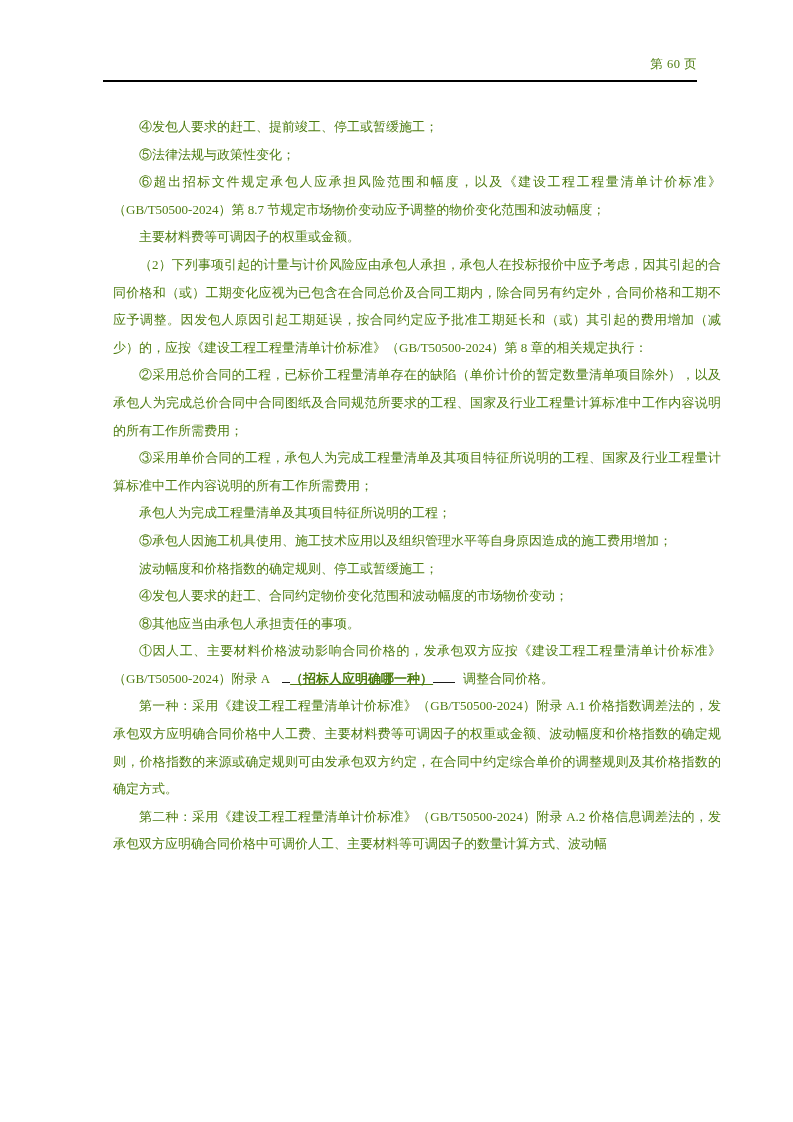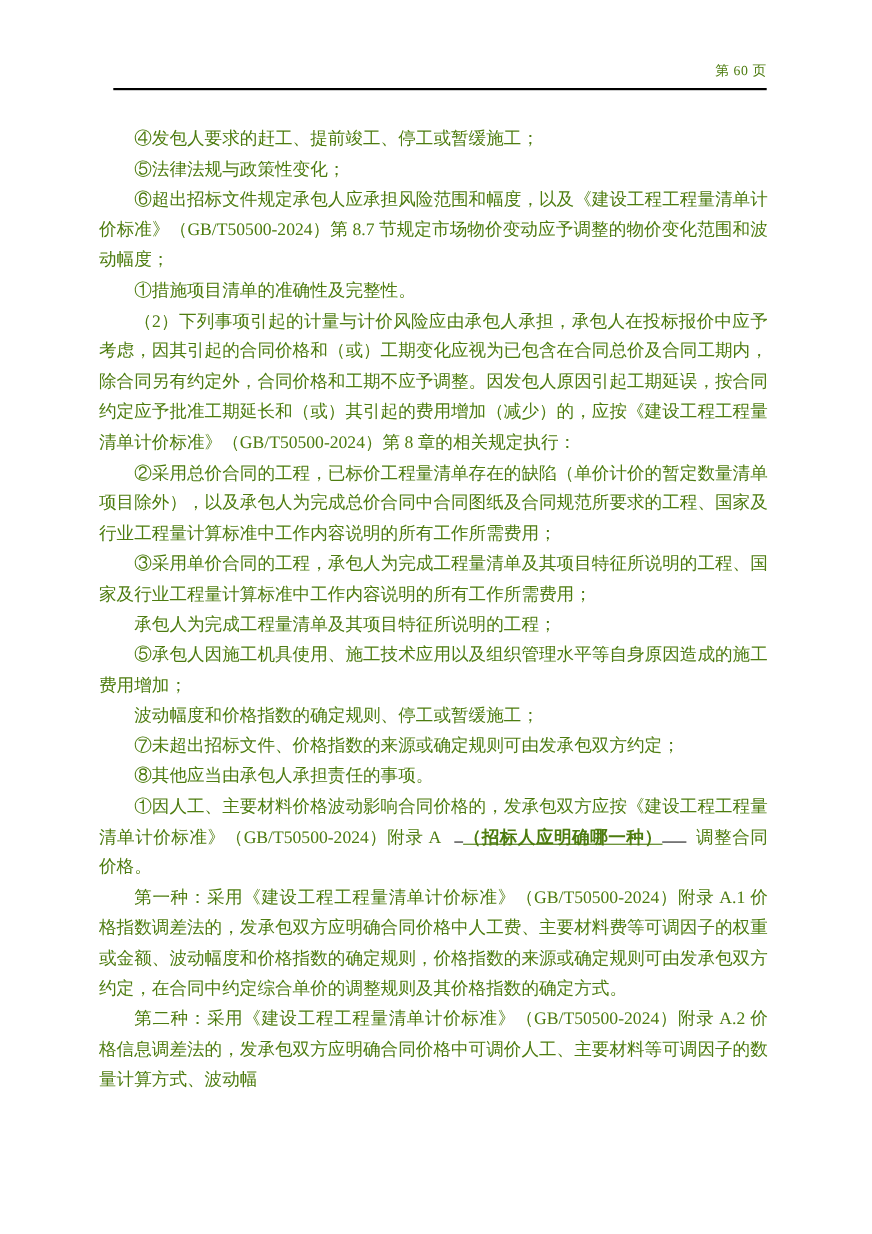--- a/index.html
+++ b/index.html
@@ -18,24 +18,24 @@
     top: 56px;
     width: 594px;
     text-align: right;
     font-size: 12.5px;
     letter-spacing: 0.5px;
     padding-bottom: 7px;
     border-bottom: 2px solid #000000;
   }
   .doc-body {
     position: absolute;
-    left: 90px;
+    left: 113px;
     top: 113px;
     width: 608px;
-    font-size: 16px;
+    font-size: 13px;
     line-height: 27.6px;
     text-align: justify;
   }
   .doc-body p {
     margin: 0;
     text-indent: 2em;
   }
   .blank {
     display: inline-block;
     height: 1.05em;
@@ -59,26 +59,26 @@
 <body>
 
 <div class="page">
   <div class="header">
     <span>第 60 页</span>
   </div>
   <div class="doc-body">
       <p><span>④发包人要求的赶工、提前竣工、停工或暂缓施工；</span></p>
       <p><span>⑤法律法规与政策性变化；</span></p>
       <p><span>⑥超出招标文件规定承包人应承担风险范围和幅度，以及《建设工程工程量清单计价标准》（GB/T50500-2024）第 8.7 节规定市场物价变动应予调整的物价变化范围和波动幅度；</span></p>
-      <p><span>①措施项目清单的准确性及完整性。</span></p>
+      <p><span>主要材料费等可调因子的权重或金额。</span></p>
       <p><span>（2）下列事项引起的计量与计价风险应由承包人承担，承包人在投标报价中应予考虑，因其引起的合同价格和（或）工期变化应视为已包含在合同总价及合同工期内，除合同另有约定外，合同价格和工期不应予调整。因发包人原因引起工期延误，按合同约定应予批准工期延长和（或）其引起的费用增加（减少）的，应按《建设工程工程量清单计价标准》（GB/T50500-2024）第 8 章的相关规定执行：</span></p>
       <p><span>②采用总价合同的工程，已标价工程量清单存在的缺陷（单价计价的暂定数量清单项目除外），以及承包人为完成总价合同中合同图纸及合同规范所要求的工程、国家及行业工程量计算标准中工作内容说明的所有工作所需费用；</span></p>
       <p><span>③采用单价合同的工程，承包人为完成工程量清单及其项目特征所说明的工程、国家及行业工程量计算标准中工作内容说明的所有工作所需费用；</span></p>
       <p><span>承包人为完成工程量清单及其项目特征所说明的工程；</span></p>
       <p><span>⑤承包人因施工机具使用、施工技术应用以及组织管理水平等自身原因造成的施工费用增加；</span></p>
       <p><span>波动幅度和价格指数的确定规则、停工或暂缓施工；</span></p>
-      <p><span>⑦未超出招标文件、价格指数的来源或确定规则可由发承包双方约定；</span></p>
+      <p><span>④发包人要求的赶工、合同约定物价变化范围和波动幅度的市场物价变动；</span></p>
       <p><span>⑧其他应当由承包人承担责任的事项。</span></p>
       <p><span>①因人工、主要材料价格波动影响合同价格的，发承包双方应按《建设工程工程量清单计价标准》（GB/T50500-2024）附录 A</span><span class="gap" style="width: 12px;"></span><span class="blank" style="width: 8px;"></span><span class="bold-u">（招标人应明确哪一种）</span><span class="blank" style="width: 22px;"></span><span class="gap" style="width: 8px;"></span><span>调整合同价格。</span></p>
       <p><span>第一种：采用《建设工程工程量清单计价标准》（GB/T50500-2024）附录 A.1 价格指数调差法的，发承包双方应明确合同价格中人工费、主要材料费等可调因子的权重或金额、波动幅度和价格指数的确定规则，价格指数的来源或确定规则可由发承包双方约定，在合同中约定综合单价的调整规则及其价格指数的确定方式。</span></p>
       <p><span>第二种：采用《建设工程工程量清单计价标准》（GB/T50500-2024）附录 A.2 价格信息调差法的，发承包双方应明确合同价格中可调价人工、主要材料等可调因子的数量计算方式、波动幅</span></p>
     </div>
 </div>
 
 </body></html>

